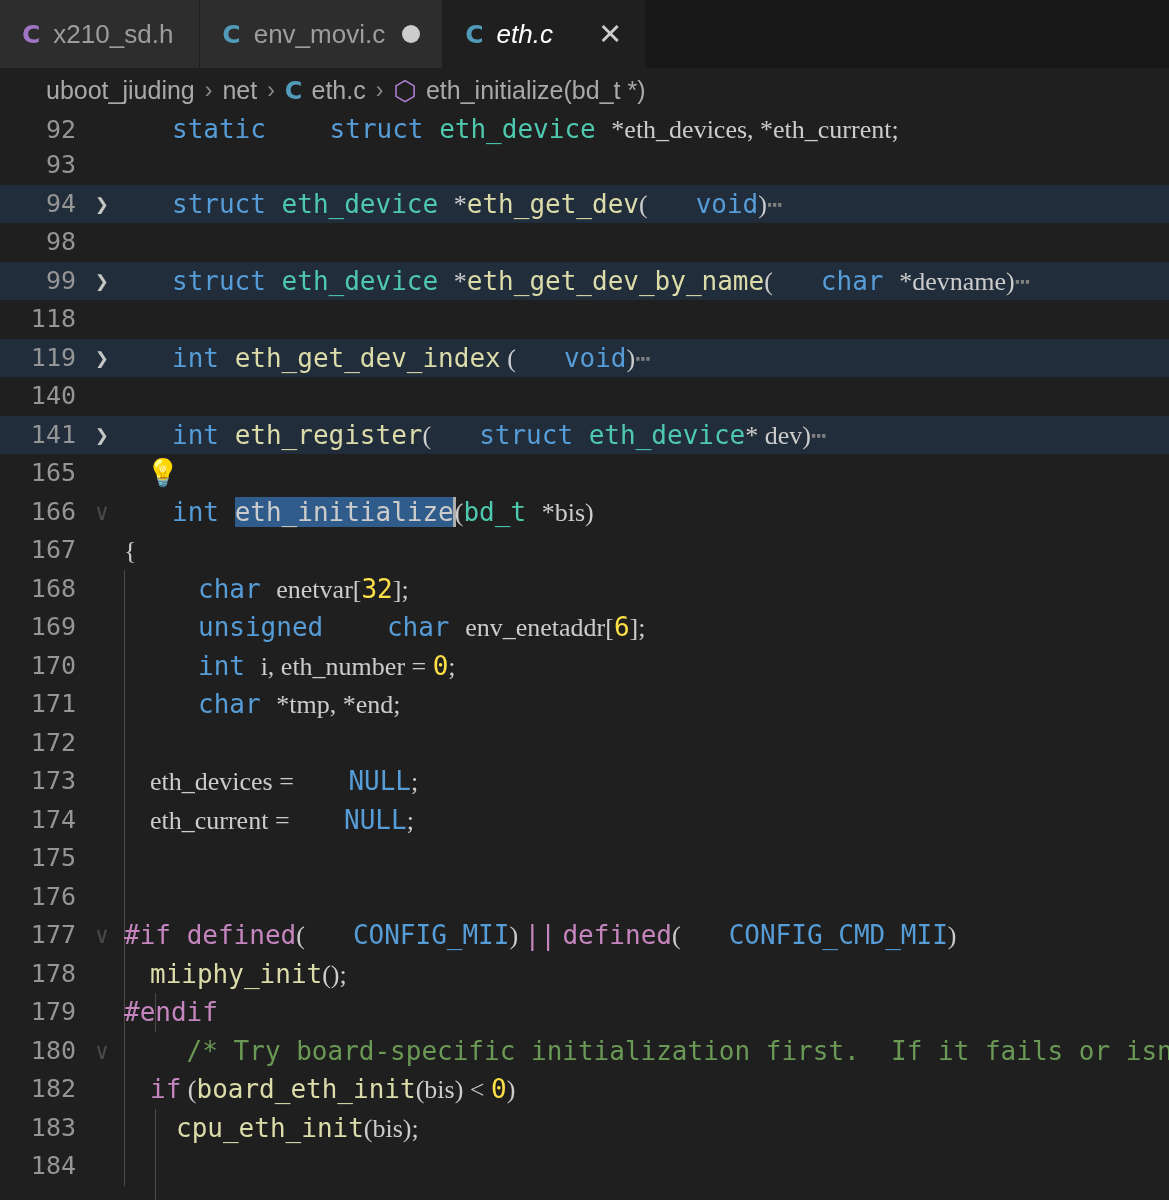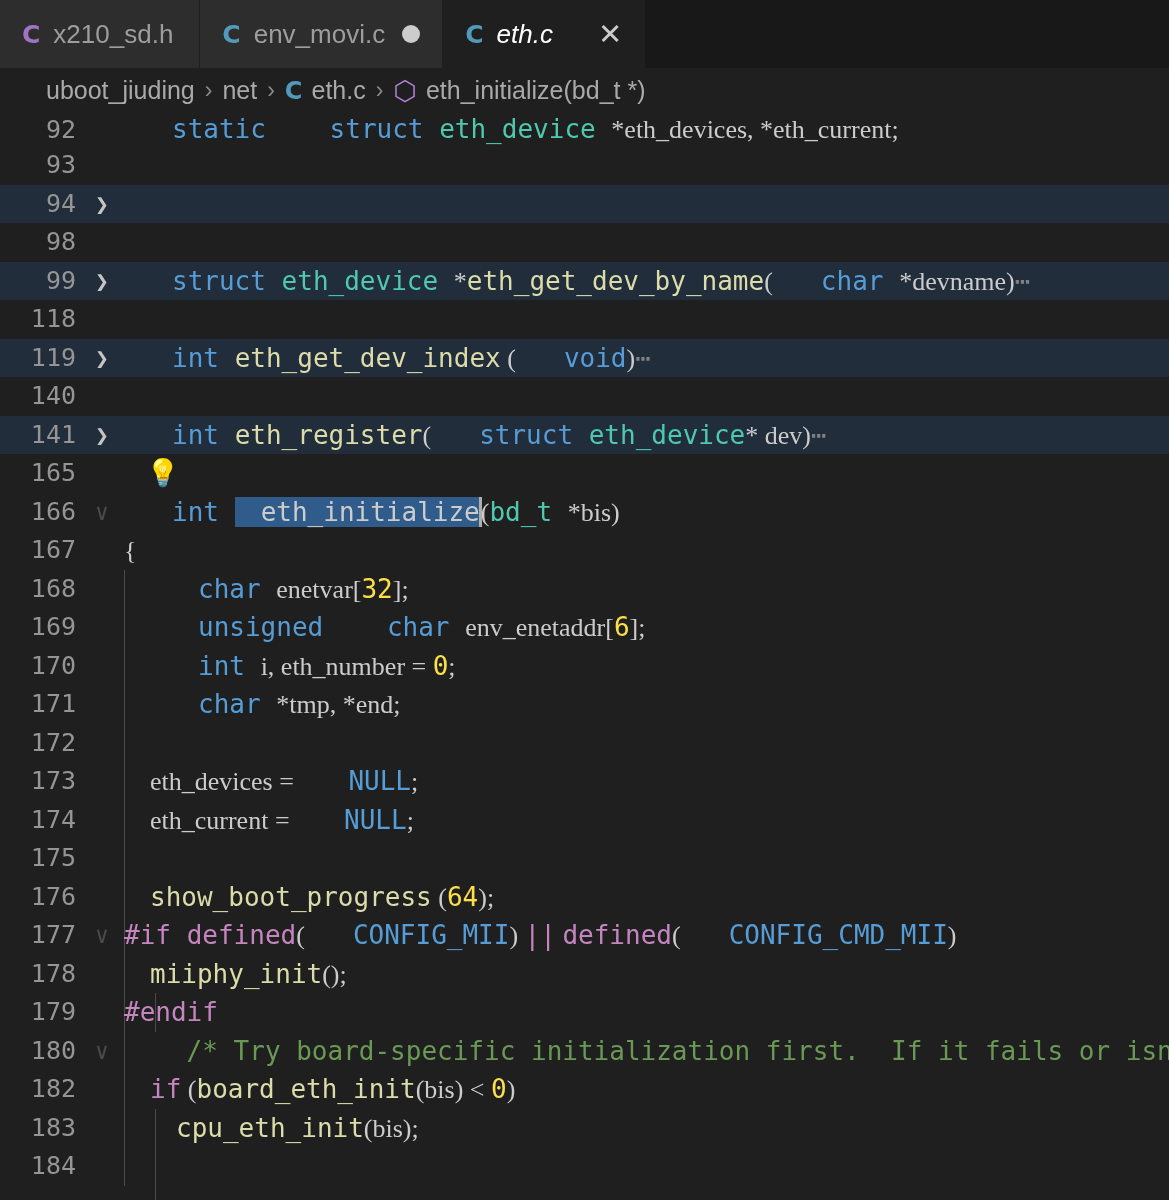--- a/index.html
+++ b/index.html
@@ -167,21 +167,20 @@
   .fn   { color: #dcdcaa; }   
   .num  { color: #fde047; }   
   .cmt  { color: #6a9955; }   
   .pp   { color: #c586c0; }   
   .pl   { color: #cccccc; font-family: Liberation Serif, serif; }   
   .dim  { color: #808080; }   
 
   .sel {
     background: #2f5c8a;
     color: #cccccc;
-    padding-left: 26px;
   }
   .caret {
     display: inline-block;
     width: 3px;
     height: 30px;
     background: #aeafad;
     vertical-align: -6px;
     margin: 0 -1px;
   }
   .bulb {
@@ -244,20 +243,21 @@
       <div class="code"><span class="kw">static </span><span class="kw">struct </span><span class="typ">eth_device </span><span class="pl">*eth_devices, *eth_current;</span></div>
     </div>
     <div class="row">
       <div class="lineno">93</div>
       <div class="fold blank">&nbsp;</div>
       <div class="code"></div>
     </div>
     <div class="row folded">
       <div class="lineno">94</div>
       <div class="fold">❯</div>
+      <div class="code"><span class="kw">struct </span><span class="typ">eth_device </span><span class="pl">*</span><span class="fn">eth_get_dev</span><span class="pl">(</span><span class="kw">void</span><span class="pl">)</span><span class="dim">⋯</span></div>
     </div>
     <div class="row">
       <div class="lineno">98</div>
       <div class="fold blank">&nbsp;</div>
       <div class="code"></div>
     </div>
     <div class="row folded">
       <div class="lineno">99</div>
       <div class="fold">❯</div>
       <div class="code"><span class="kw">struct </span><span class="typ">eth_device </span><span class="pl">*</span><span class="fn">eth_get_dev_by_name</span><span class="pl">(</span><span class="kw">char </span><span class="pl">*devname)</span><span class="dim">⋯</span></div>
@@ -333,21 +333,20 @@
       <div class="code"><span class="pl">    eth_current = </span><span class="kw">NULL</span><span class="pl">;</span></div>
     </div>
     <div class="row">
       <div class="lineno">175</div>
       <div class="fold blank">&nbsp;</div>
       <div class="code"></div>
     </div>
     <div class="row">
       <div class="lineno">176</div>
       <div class="fold blank">&nbsp;</div>
-      <div class="code"><span class="pl">    </span><span class="fn">show_boot_progress</span><span class="pl"> (</span><span class="num">64</span><span class="pl">);</span></div>
     </div>
     <div class="row">
       <div class="lineno">177</div>
       <div class="fold open">∨</div>
       <div class="code"><span class="pp">#if </span><span class="pp">defined</span><span class="pl">(</span><span class="kw">CONFIG_MII</span><span class="pl">) </span><span class="pp">||</span><span class="pl"> </span><span class="pp">defined</span><span class="pl">(</span><span class="kw">CONFIG_CMD_MII</span><span class="pl">)</span></div>
     </div>
     <div class="row">
       <div class="lineno">178</div>
       <div class="fold blank">&nbsp;</div>
       <div class="code"><span class="pl">    </span><span class="fn">miiphy_init</span><span class="pl">();</span></div>

